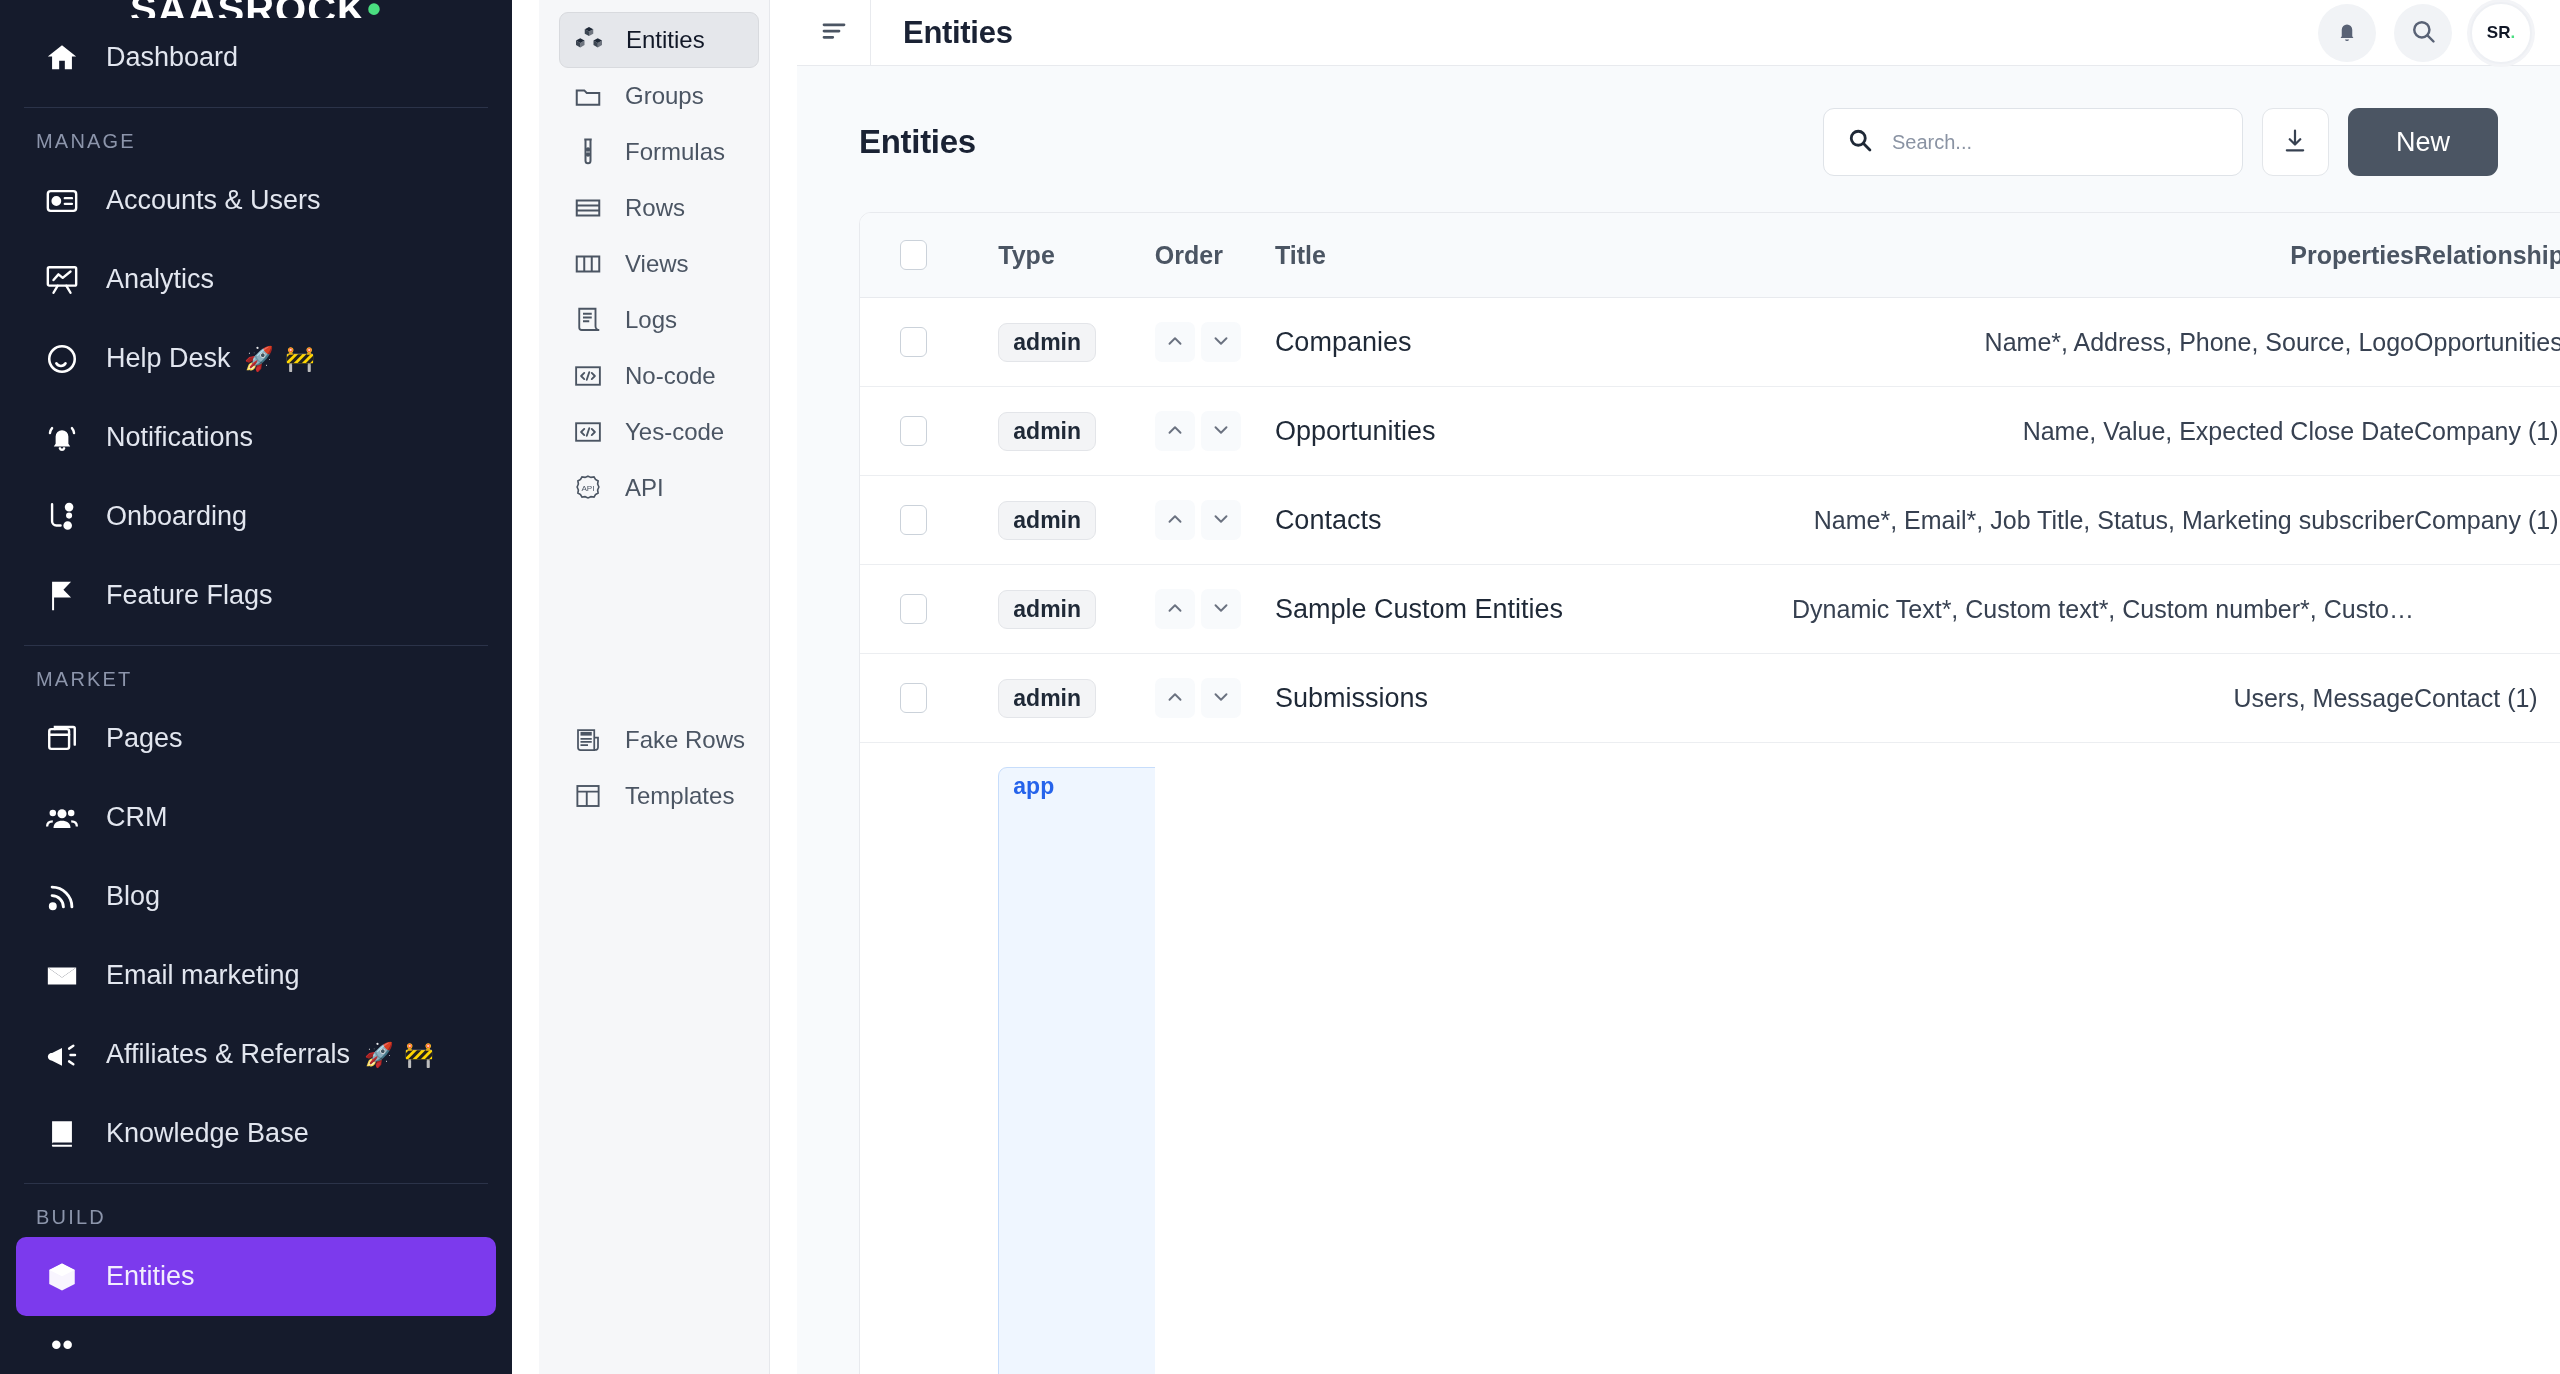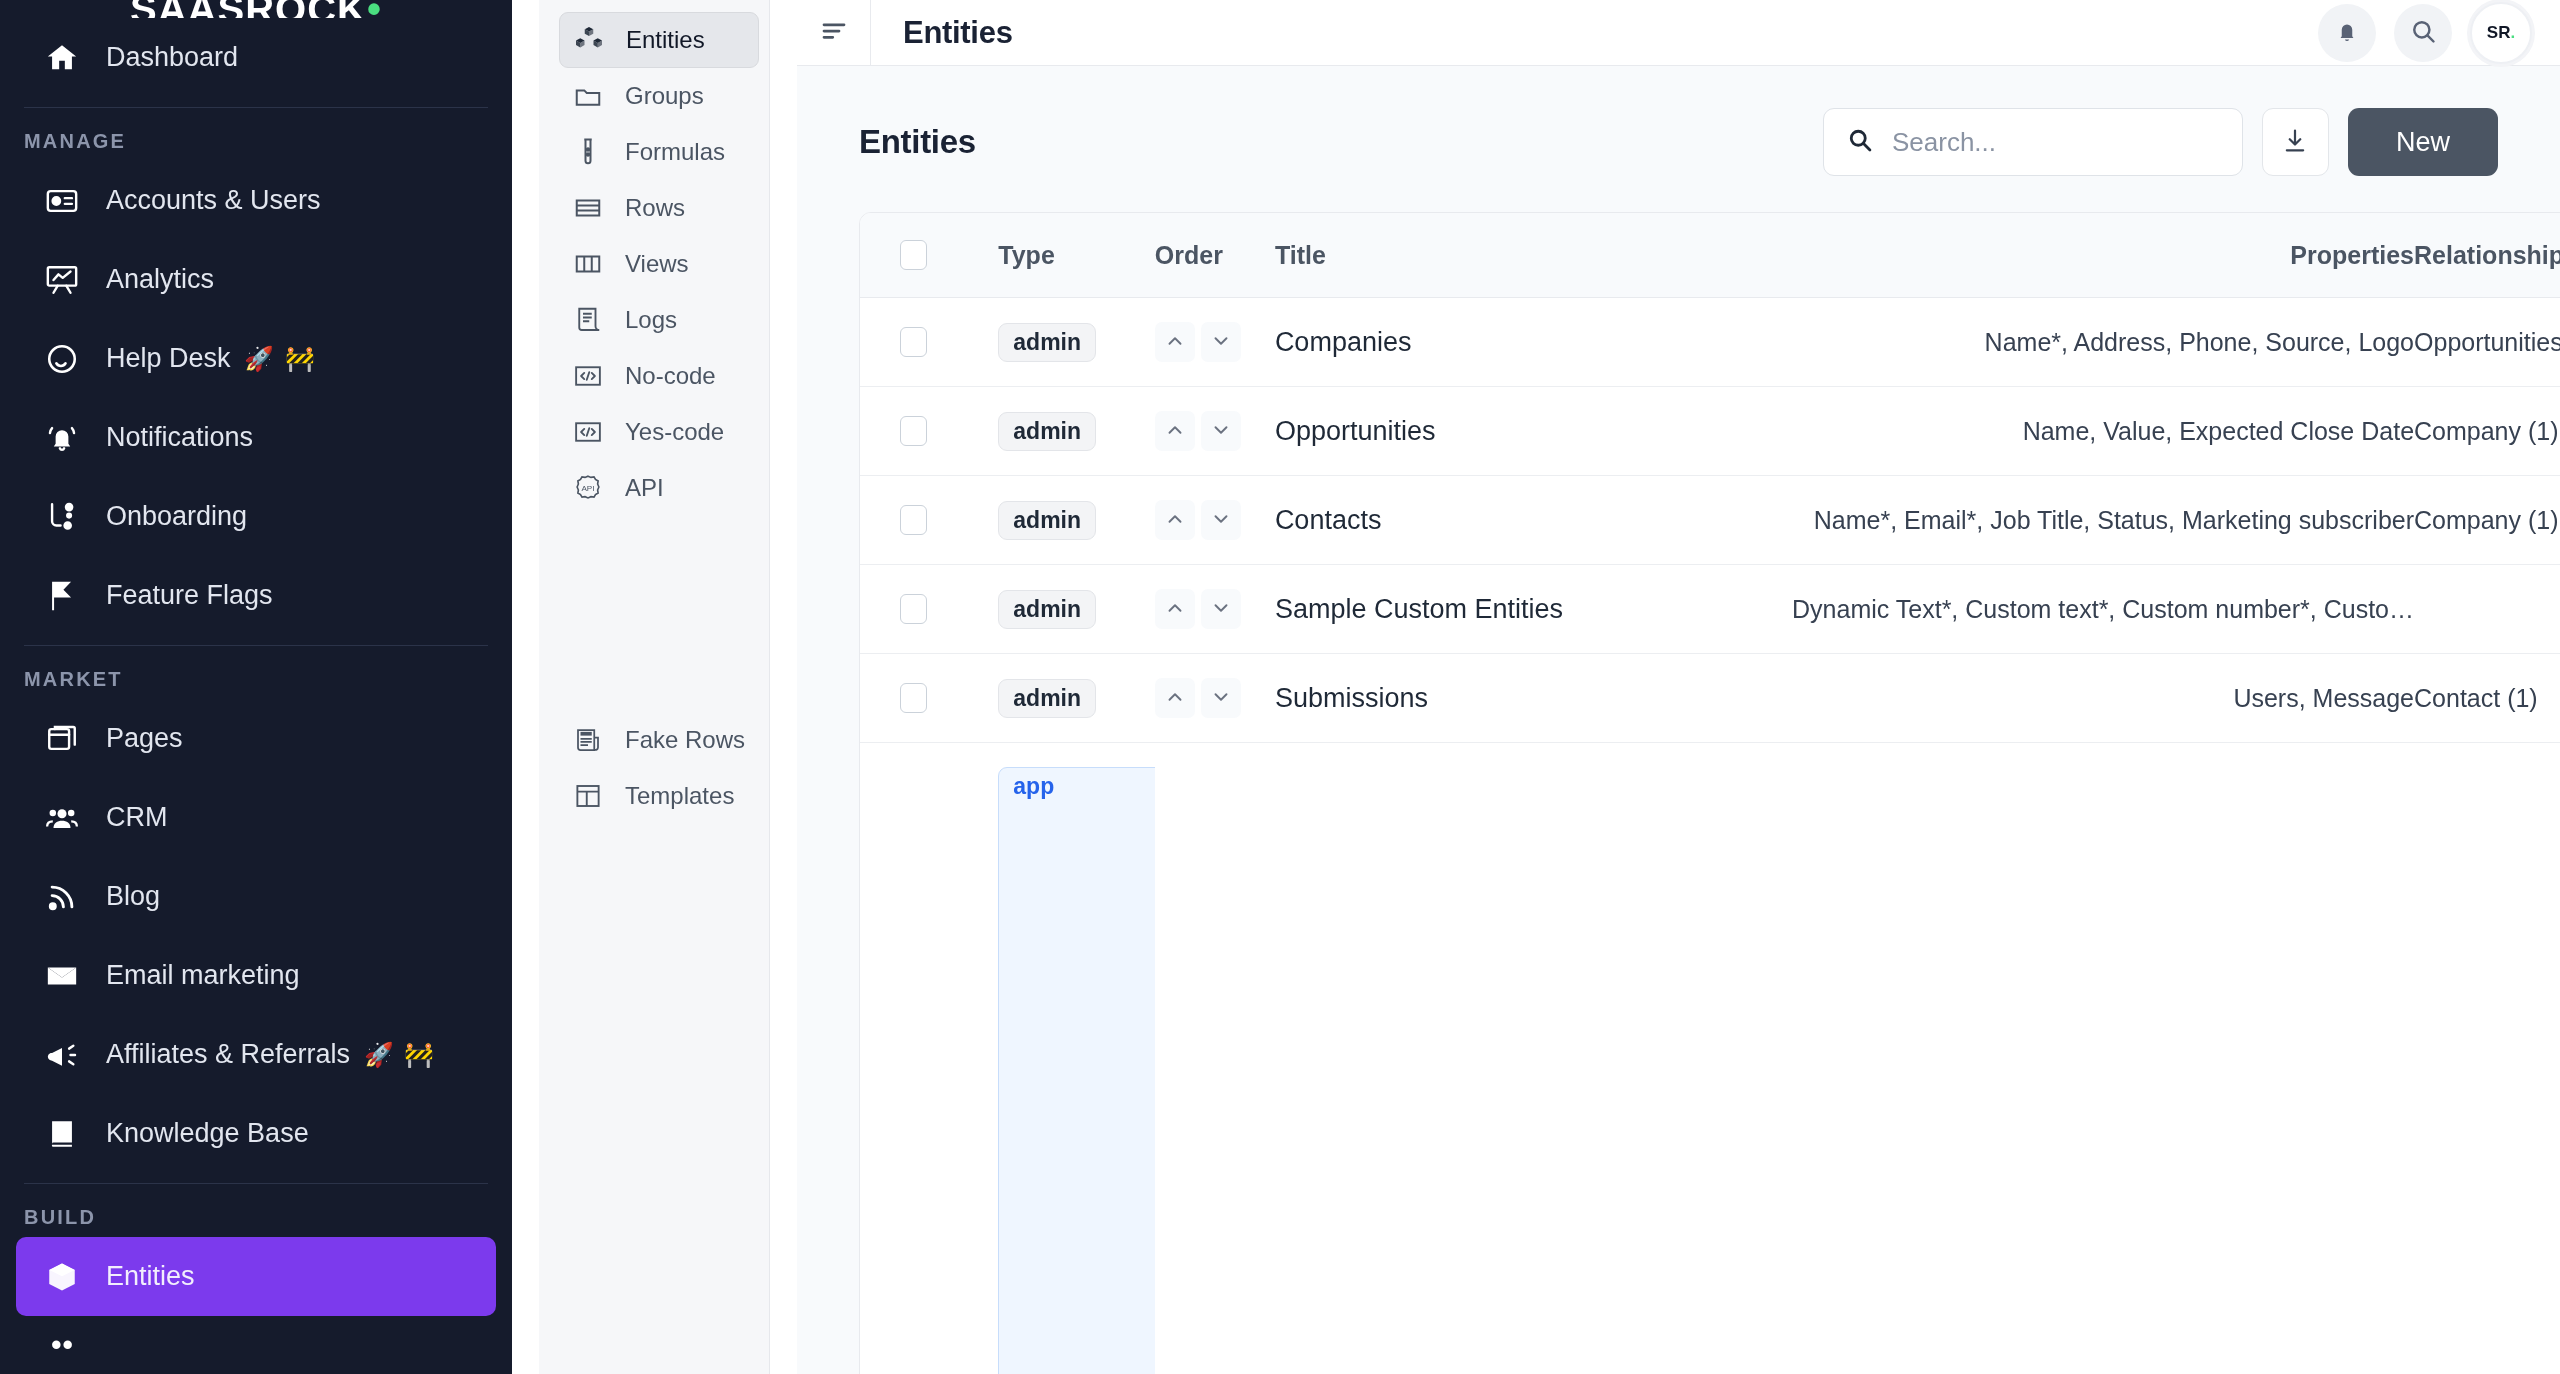--- a/index.html
+++ b/index.html
@@ -51,22 +51,22 @@
   .nav-item .ico svg { width: 34px; height: 34px; }
   .nav-item.active { background: #7c3aed; color: #f2eefd; }
   .nav-label { font-weight: 400; }
   .nav-emoji { margin-left: 14px; font-size: 24px; letter-spacing: 2px; }
 
   .nav-divider {
     height: 1px; background: #2b3349;
     margin: 10px 24px 0 24px;
   }
   .nav-section {
-    font-size: 20px; letter-spacing: 2.2px; font-weight: 700;
-    color: #8c95ab; padding: 22px 0 8px 24px;
+    font-size: 20px; letter-spacing: 2.2px; font-weight: 400;
+    color: #8c95ab; padding: 22px 0 8px 36px;
   }
 
   
   .subnav {
     width: 231px; min-width: 231px; height: 1374px;
     background: #f6f7f9;
     border-right: 1px solid #e6e8ec;
     padding-top: 12px;
     position: relative;
   }
@@ -155,21 +155,21 @@
     width: 420px; height: 68px;
     background: #ffffff;
     border: 1px solid #dfe3e8;
     border-radius: 11px;
     display: flex; align-items: center;
     padding: 0 22px;
   }
   .search-box svg { width: 28px; height: 28px; color: #1f2937; margin-right: 18px; }
   .search-input {
     border: none; outline: none; background: transparent;
-    font-size: 26px; color: #1f2937;
+    font-size: 20px; color: #1f2937;
     font-family: "Liberation Sans", sans-serif;
     width: 100%;
   }
   .search-input::placeholder { color: #8a93a3; }
   .icon-btn {
     width: 67px; height: 68px;
     background: #ffffff; border: 1px solid #e3e6ea;
     border-radius: 11px;
     display: flex; align-items: center; justify-content: center;
     cursor: pointer;

